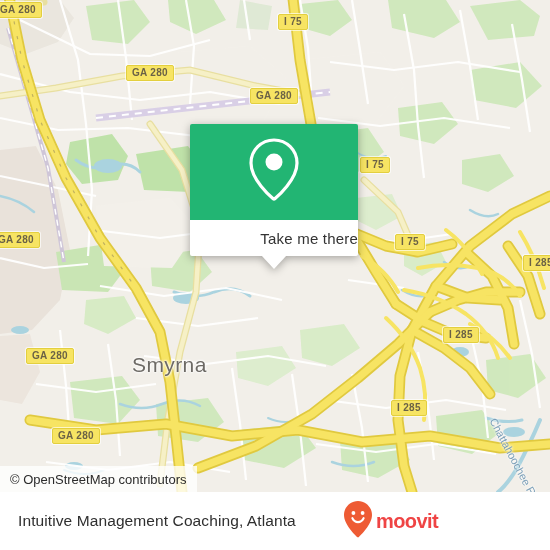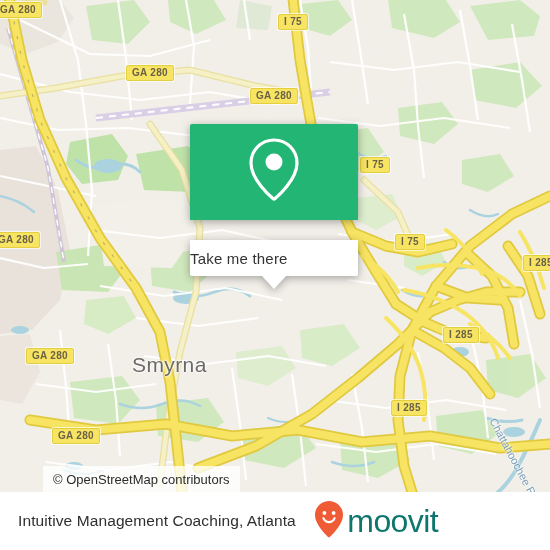--- a/index.html
+++ b/index.html
@@ -86,22 +86,21 @@
     display: flex;
     align-items: center;
     justify-content: center;
   }
   #popup-foot {
     height: 36px;
     background: #ffffff;
     border-radius: 0 0 2px 2px;
     display: flex;
     align-items: center;
-    justify-content: flex-start;
-    margin-top: 20px;
+    justify-content: flex-end;
   }
   #popup-foot span {
     color: #333333;
     font-size: 15px;
     letter-spacing: .2px;
   }
   #popup-tail {
     position: absolute;
     left: 50%;
     bottom: -13px;
@@ -118,21 +117,20 @@
     left: 0;
     top: 466px;
     height: 26px;
     display: flex;
     align-items: center;
     padding: 0 10px 0 10px;
     background: rgba(255,255,255,.78);
     color: #2b2b2b;
     font-size: 13px;
     white-space: nowrap;
-    margin-left: 43px;
   }
 
   
   #footer {
     position: absolute;
     left: 0;
     top: 492px;
     width: 456px;
     height: 58px;
     background: #ffffff;
@@ -147,23 +145,23 @@
     font-size: 15.5px;
     letter-spacing: .1px;
     white-space: nowrap;
   }
   #brand {
     display: flex;
     align-items: center;
     gap: 3px;
   }
   #brand-word {
-    color: #0f766e;
-    font-size: 32px;
-    font-weight: normal;
+    color: #ef4444;
+    font-size: 20px;
+    font-weight: bold;
     letter-spacing: -0.6px;
     line-height: 1;
   }
 </style>
 </head>
 <body>
 
 <div id="app">
 
   <div id="map">

